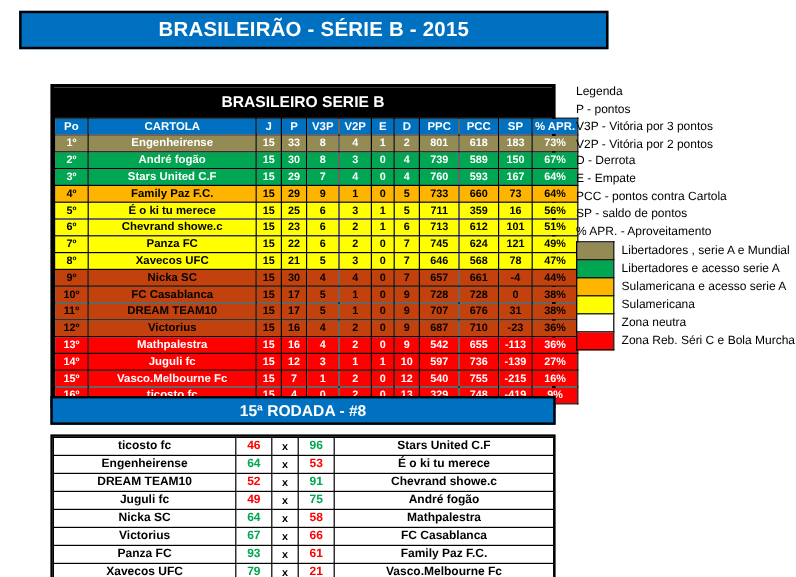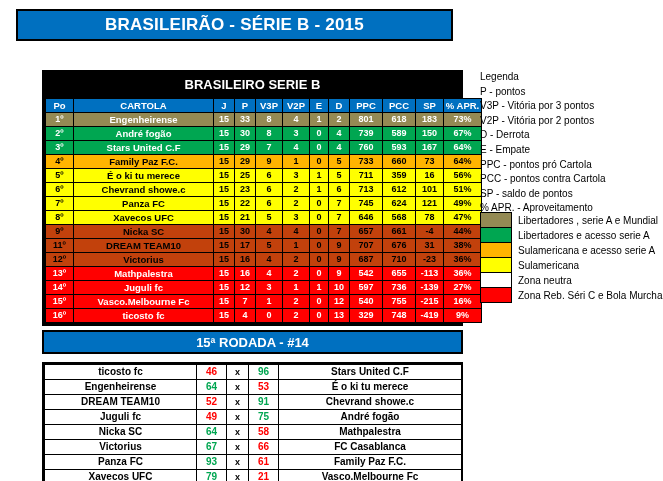--- a/index.html
+++ b/index.html
@@ -3,21 +3,21 @@
 <meta charset="utf-8">
 <style>
   html,body{margin:0;padding:0;}
   body{
     width:663px;height:481px;background:#ffffff;
     font-family:"Liberation Sans",sans-serif;
     overflow:hidden;position:relative;
   }
   
   .title-bar{
-    position:absolute;left:16px;top:9px;width:437px;height:32px;
+    position:absolute;left:16px;top:9px;width:491px;height:32px;
     background:#0070c0;border:2px solid #000;
     display:flex;align-items:center;justify-content:center;
     box-sizing:border-box;
   }
   .title-bar span{
     color:#ffffff;font-size:17px;font-weight:bold;letter-spacing:.2px;
   }
   
   .standings-wrap{
     position:absolute;left:42px;top:70px;width:421px;
@@ -77,21 +77,21 @@
   }
   .legend div{white-space:nowrap;}
   table.keys{border-collapse:collapse;}
   table.keys td.swatch{
     width:54px;height:14px;border:1px solid #000;padding:0;
   }
   table.keys td.klabel{
     border:none;padding:0 0 0 6px;font-size:10px;white-space:nowrap;
     color:#000;font-family:"Liberation Sans",sans-serif;
   }
-  .keys-outer{position:absolute;left:480px;top:212px;}
+  .keys-outer{position:absolute;left:480px;top:201px;}
   .keys-outer table{border-collapse:collapse;}
 </style>
 </head>
 <body>
 
 <div class="title-bar">
   <span>BRASILEIRÃO - SÉRIE B - 2015</span>
 </div>
 
 <div class="standings-wrap">
@@ -248,20 +248,34 @@
           <td>4</td>
           <td>4</td>
           <td>0</td>
           <td>7</td>
           <td>657</td>
           <td>661</td>
           <td>-4</td>
           <td>44%</td>
         </tr>
         <tr class="z-neutra">
+          <td>10º</td>
+          <td class="team">FC Casablanca</td>
+          <td>15</td>
+          <td>17</td>
+          <td>5</td>
+          <td>1</td>
+          <td>0</td>
+          <td>9</td>
+          <td>728</td>
+          <td>728</td>
+          <td>0</td>
+          <td>38%</td>
+        </tr>
+        <tr class="z-neutra">
           <td>11º</td>
           <td class="team">DREAM TEAM10</td>
           <td>15</td>
           <td>17</td>
           <td>5</td>
           <td>1</td>
           <td>0</td>
           <td>9</td>
           <td>707</td>
           <td>676</td>
@@ -336,21 +350,21 @@
           <td>329</td>
           <td>748</td>
           <td>-419</td>
           <td>9%</td>
         </tr>
       </tbody>
   </table>
 </div>
 
 <div class="round-bar">
-  <span>15ª RODADA - #14</span>
+  <span>15ª RODADA - #8</span>
 </div>
 
 <div class="matches-wrap">
   <table class="matches">
     <colgroup>
       <col style="width:152px">
         <col style="width:30px">
         <col style="width:22px">
       <col style="width:30px">
         <col style="width:183px">
@@ -417,21 +431,20 @@
 </div>
 
 <div class="legend">
   <div>Legenda</div>
   <div id="legend-lines">
       <div>P - pontos</div>
       <div>V3P - Vitória por 3 pontos</div>
       <div>V2P - Vitória por 2 pontos</div>
       <div>D - Derrota</div>
       <div>E - Empate</div>
-      <div>PPC - pontos pró Cartola</div>
       <div>PCC - pontos contra Cartola</div>
       <div>SP - saldo de pontos</div>
       <div>% APR. - Aproveitamento</div>
     </div>
 </div>
 <div class="keys-outer">
   <table class="keys">
       <tbody id="keys-body">
         <tr>
           <td class="swatch" style="background: rgb(148, 138, 84);"></td>

